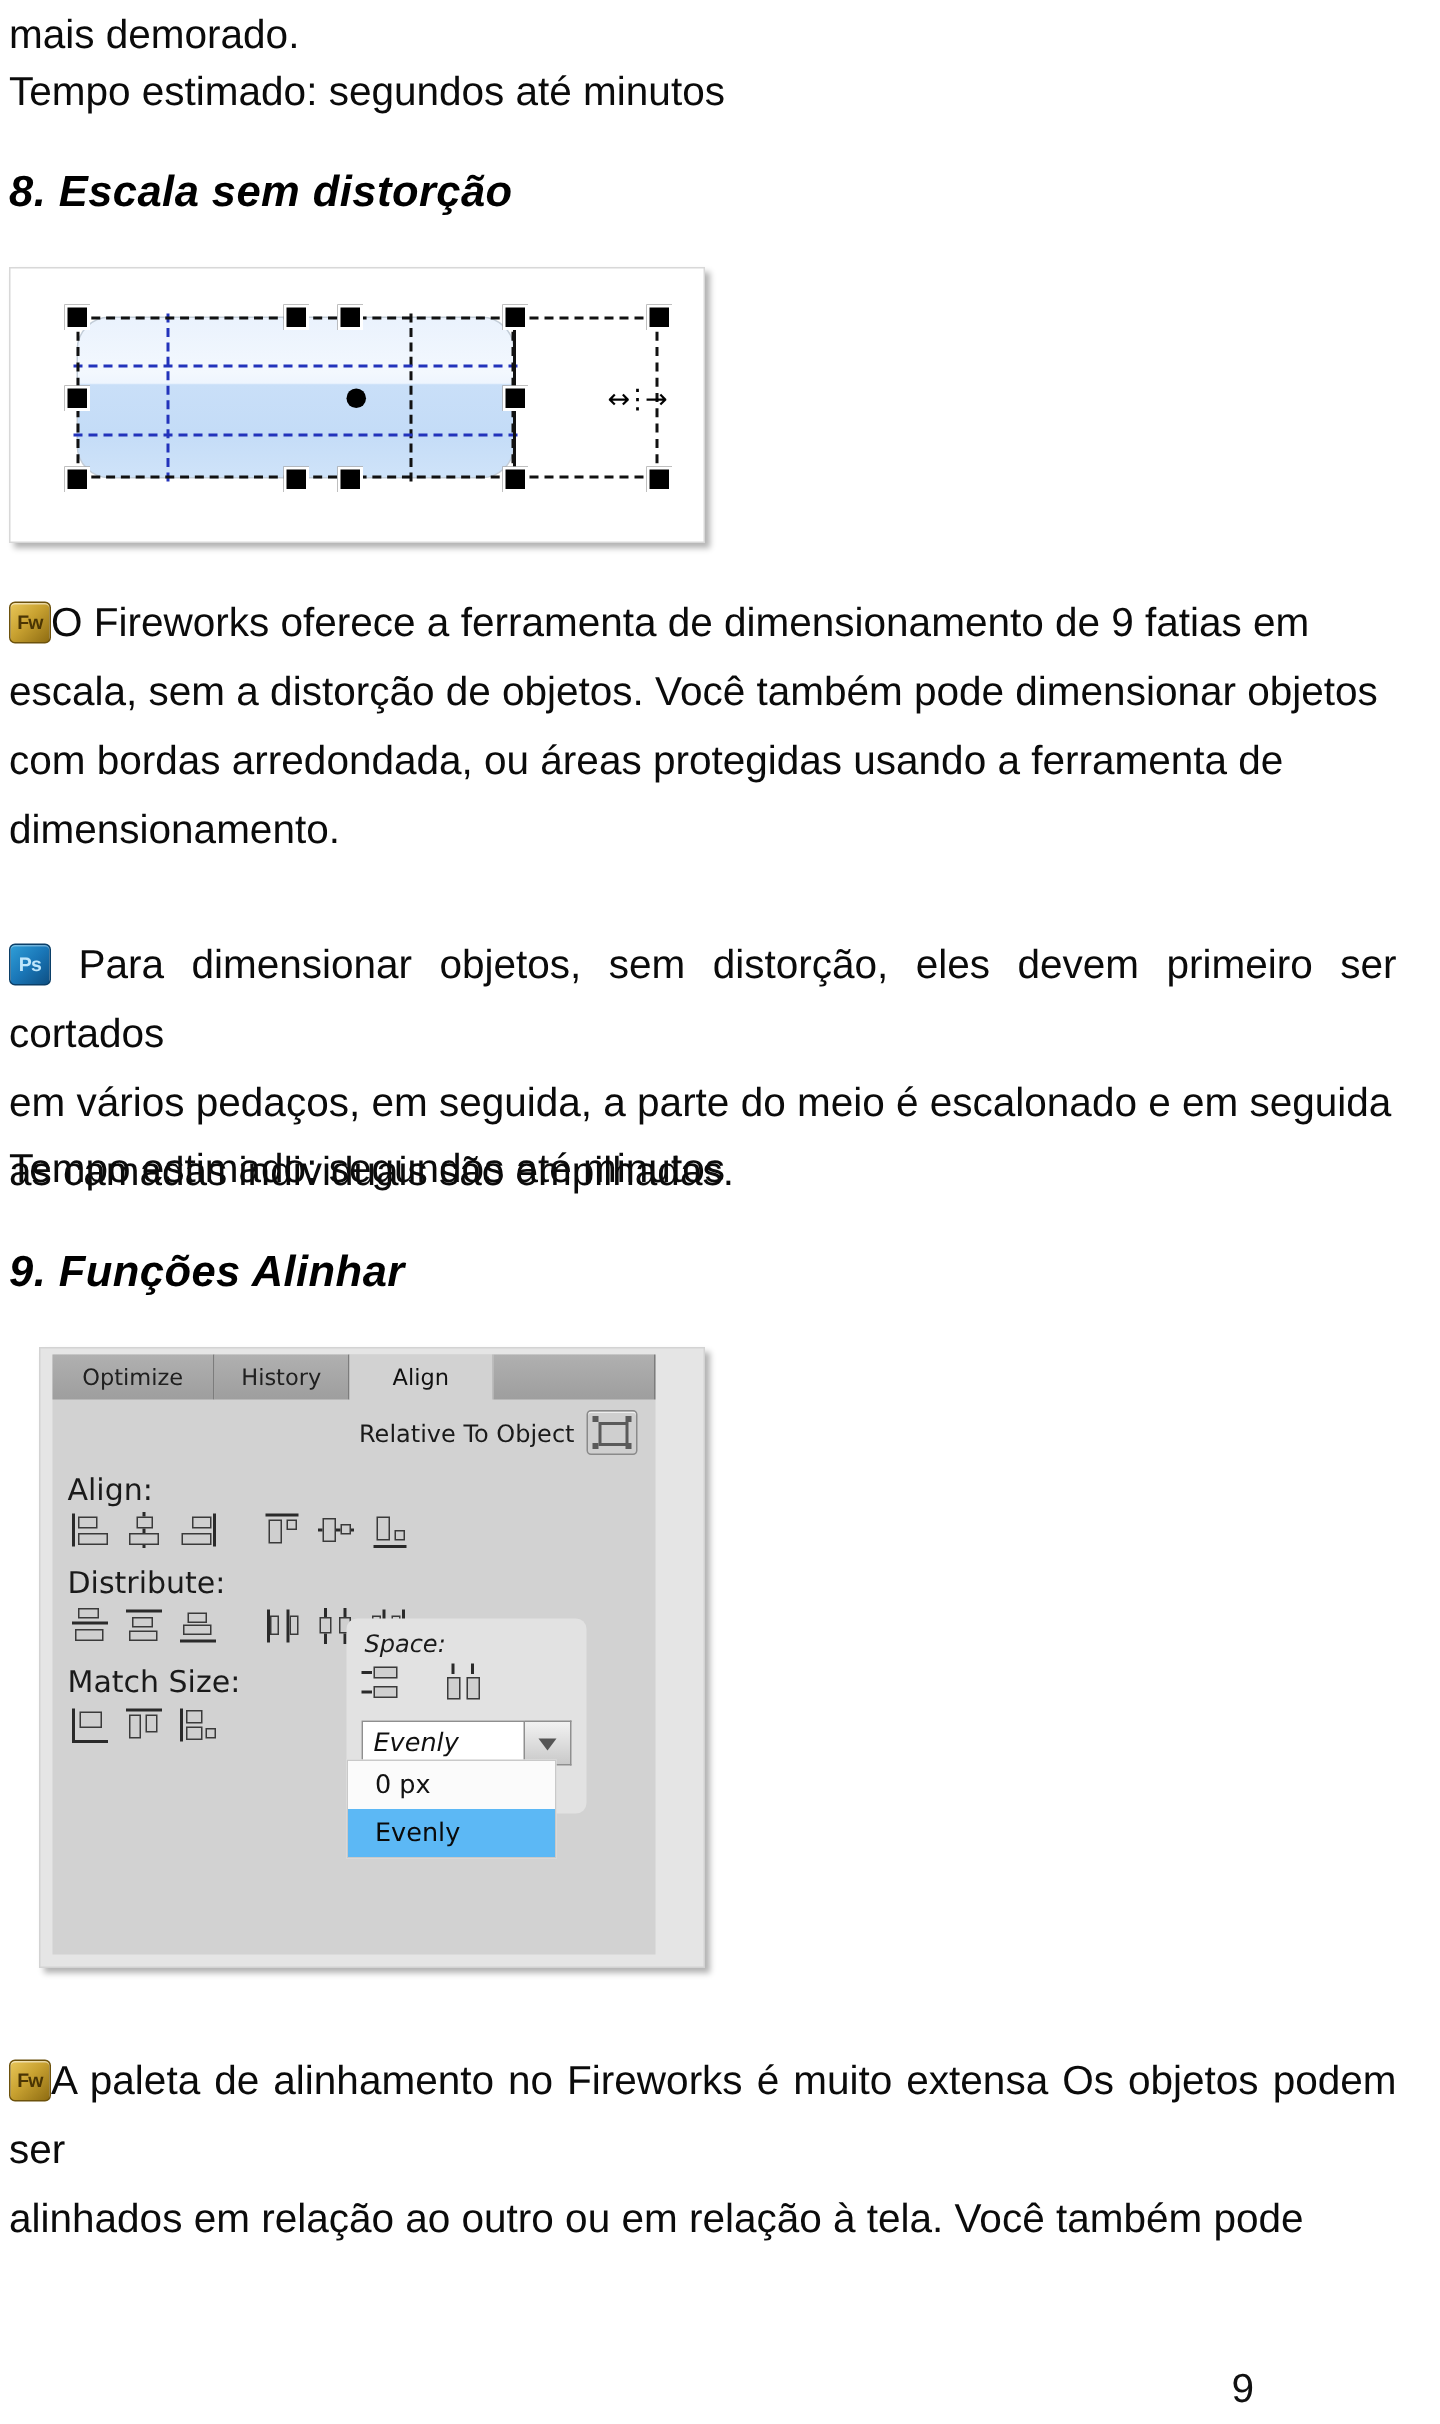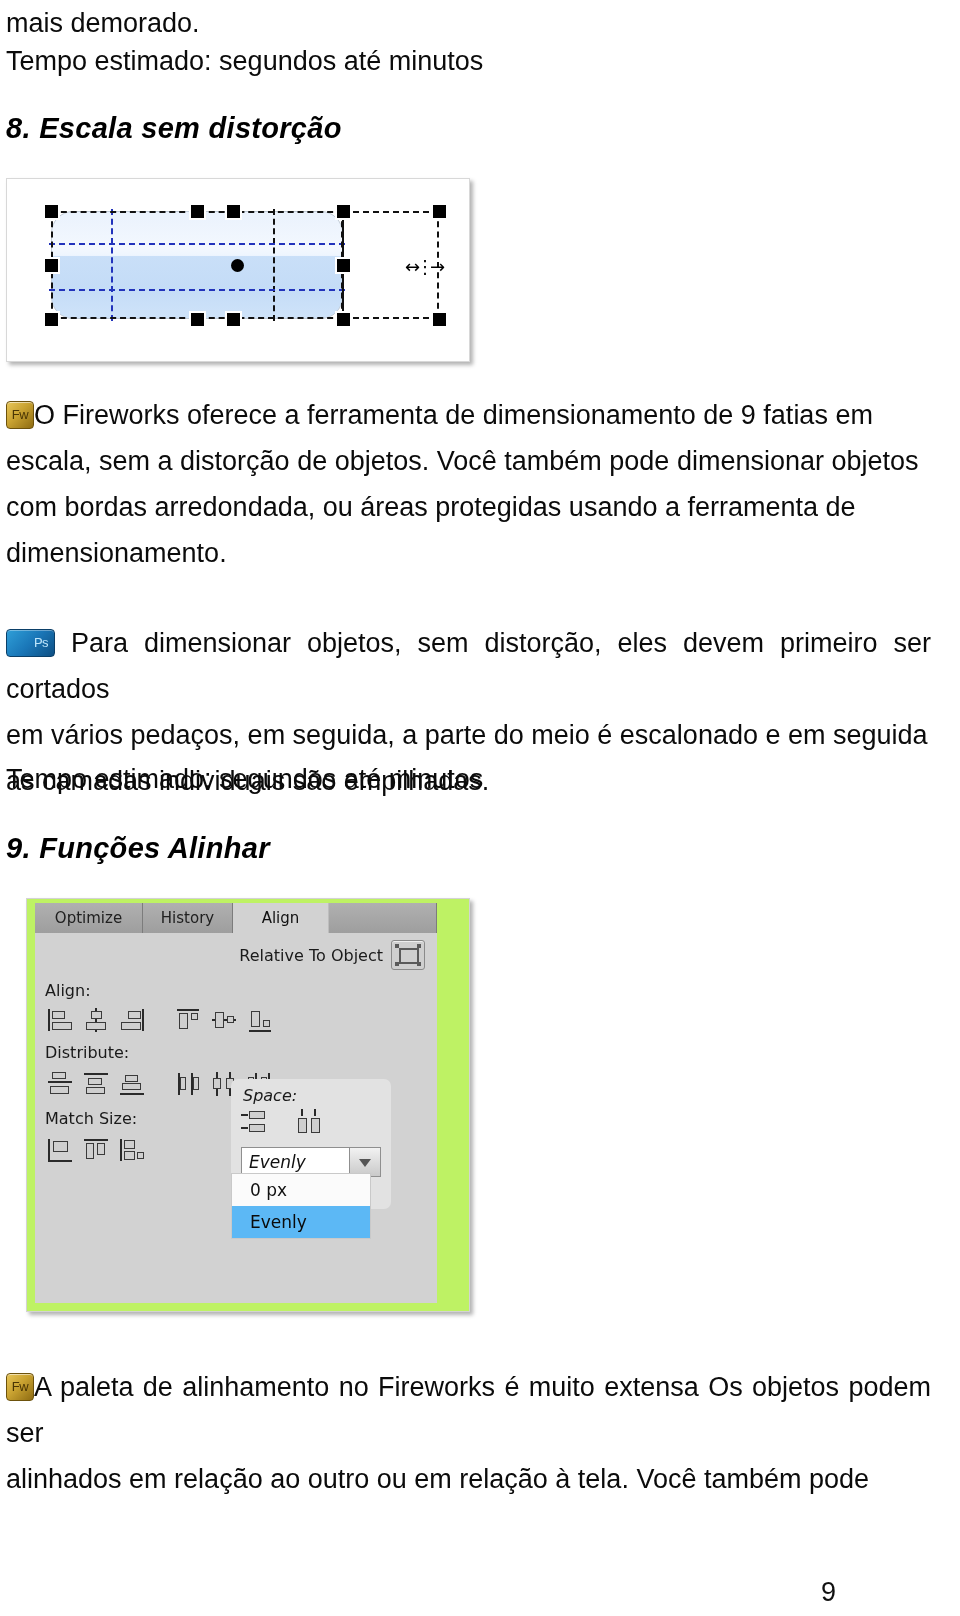--- a/index.html
+++ b/index.html
@@ -58,37 +58,36 @@
   
   .appicon {
     display: inline-block;
     width: 26px;
     height: 26px;
     border-radius: 4px;
     vertical-align: -5px;
     position: relative;
     text-align: center;
     font-size: 13px;
-    font-weight: normal;
+    font-weight: bold;
     line-height: 26px;
     letter-spacing: -0.5px;
     overflow: hidden;
   }
   .appicon.fw {
     background: linear-gradient(135deg,#e8c659 0%,#c9a231 45%,#8e6c12 100%);
     border: 1px solid #6d520c;
     color: #4a3504;
     box-shadow: inset 0 1px 0 rgba(255,255,255,.55);
   }
   .appicon.ps {
     background: linear-gradient(135deg,#2f9fd8 0%,#1a77b8 50%,#0e4f83 100%);
     border: 1px solid #0b3f68;
     color: #bfe6fb;
     box-shadow: inset 0 1px 0 rgba(255,255,255,.35);
-    padding-left: 21px;
   }
 
   
   .fig1 {
     position: absolute;
     left: 6px;
     top: 178px;
     width: 462px;
     height: 182px;
     background: #ffffff;
@@ -173,21 +172,21 @@
     letter-spacing: -4px;
   }
 
   
   .fig2 {
     position: absolute;
     left: 26px;
     top: 898px;
     width: 442px;
     height: 412px;
-    background: #bef264;
+    background: #e5e5e5;
     border: 1px solid #d3d3d3;
     box-shadow: 3px 3px 4px rgba(0,0,0,.30);
     overflow: hidden;
   }
   .panel {
     position: absolute;
     left: 8px; top: 4px;
     width: 402px; height: 400px;
     background: #d2d2d2;
     font-family: "DejaVu Sans", sans-serif;
@@ -245,21 +244,21 @@
     border: 2px solid #5a5a5a;
     display: block;
   }
   .rel-btn b {
     position: absolute; display:block;
     width: 4px; height: 4px; background: #5a5a5a;
   }
 
   .grp-label {
     position: absolute;
-    font-size: 16px;
+    font-size: 20px;
     color: #1a1a1a;
     text-align: right;
   }
   .icon-row {
     position: absolute;
     display: flex;
     align-items: flex-end;
   }
   .ic {
     width: 26px;

